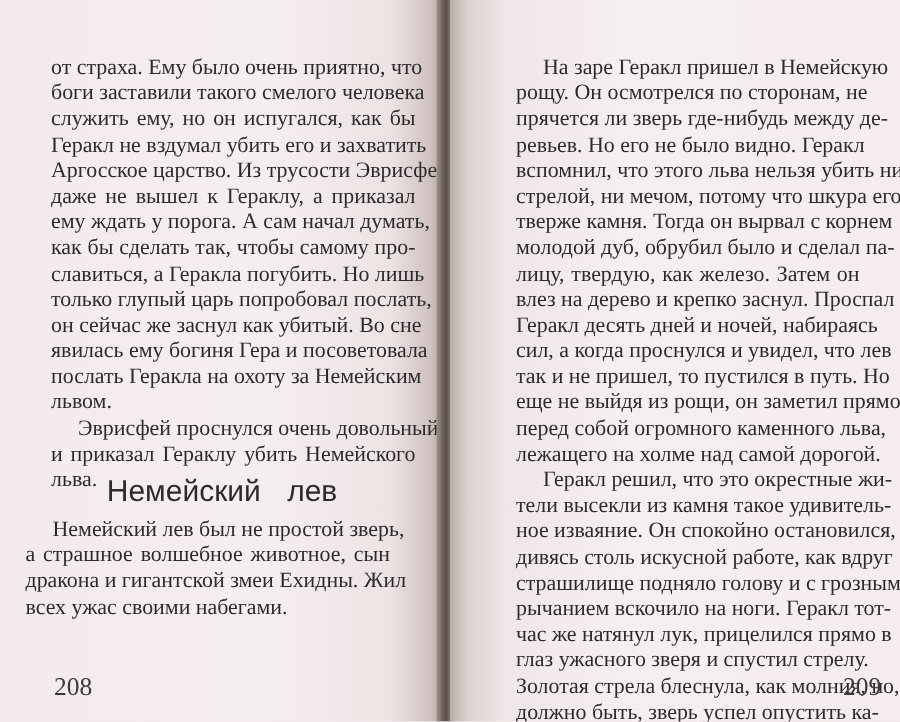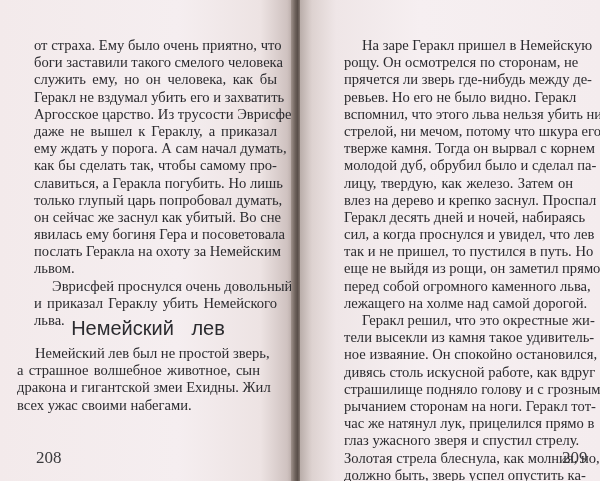--- a/index.html
+++ b/index.html
@@ -55,28 +55,28 @@
 </style>
 </head>
 <body>
 
 <div class="spread">
 
   <div class="page left">
     <div class="text">
       <span class="line">от страха. Ему было очень приятно, что</span>
       <span class="line">боги заставили такого смелого человека</span>
-      <span class="line">служить ему, но он человека, как бы</span>
+      <span class="line">служить ему, но он испугался, как бы</span>
       <span class="line">Геракл не вздумал убить его и захватить</span>
       <span class="line">Аргосское царство. Из трусости Эврисфей</span>
       <span class="line">даже не вышел к Гераклу, а приказал</span>
       <span class="line">ему ждать у порога. А сам начал думать,</span>
       <span class="line">как бы сделать так, чтобы самому про-</span>
       <span class="line">славиться, а Геракла погубить. Но лишь</span>
-      <span class="line">только глупый царь попробовал думать,</span>
+      <span class="line">только глупый царь попробовал послать,</span>
       <span class="line">он сейчас же заснул как убитый. Во сне</span>
       <span class="line">явилась ему богиня Гера и посоветовала</span>
       <span class="line">послать Геракла на охоту за Немейским</span>
       <span class="line last">львом.</span>
       <span class="line indent">Эврисфей проснулся очень довольный</span>
       <span class="line">и приказал Гераклу убить Немейского</span>
       <span class="line last">льва.</span>
     </div>
 
     <div class="heading">Немейский лев</div>
@@ -109,21 +109,21 @@
       <span class="line">сил, а когда проснулся и увидел, что лев</span>
       <span class="line">так и не пришел, то пустился в путь. Но</span>
       <span class="line">еще не выйдя из рощи, он заметил прямо</span>
       <span class="line">перед собой огромного каменного льва,</span>
       <span class="line last">лежащего на холме над самой дорогой.</span>
       <span class="line indent">Геракл решил, что это окрестные жи-</span>
       <span class="line">тели высекли из камня такое удивитель-</span>
       <span class="line">ное изваяние. Он спокойно остановился,</span>
       <span class="line">дивясь столь искусной работе, как вдруг</span>
       <span class="line">страшилище подняло голову и с грозным</span>
-      <span class="line">рычанием сторонам на ноги. Геракл тот-</span>
+      <span class="line">рычанием вскочило на ноги. Геракл тот-</span>
       <span class="line">час же натянул лук, прицелился прямо в</span>
       <span class="line">глаз ужасного зверя и спустил стрелу.</span>
       <span class="line">Золотая стрела блеснула, как молния, но,</span>
       <span class="line">должно быть, зверь успел опустить ка-</span>
 
     </div>
 
     <div class="pagenum right-num">209</div>
   </div>
 

